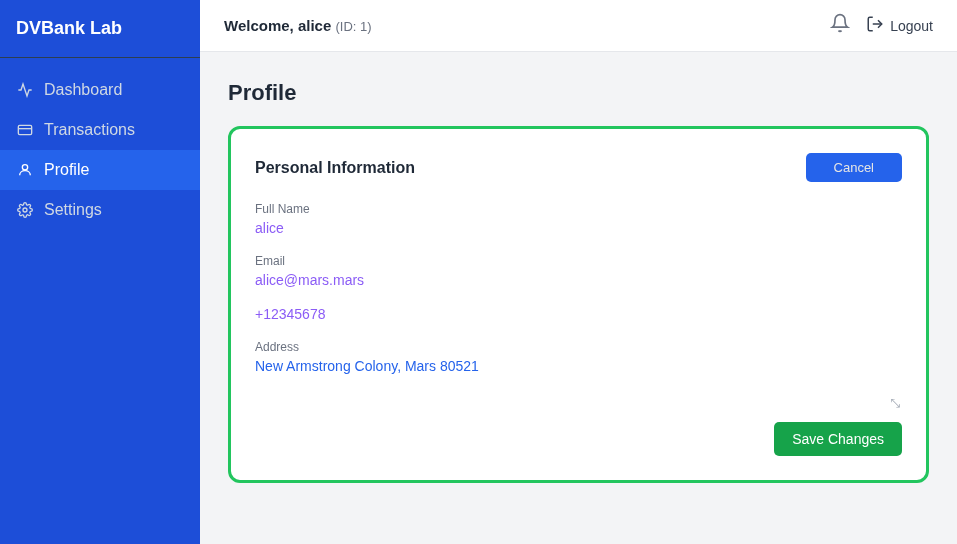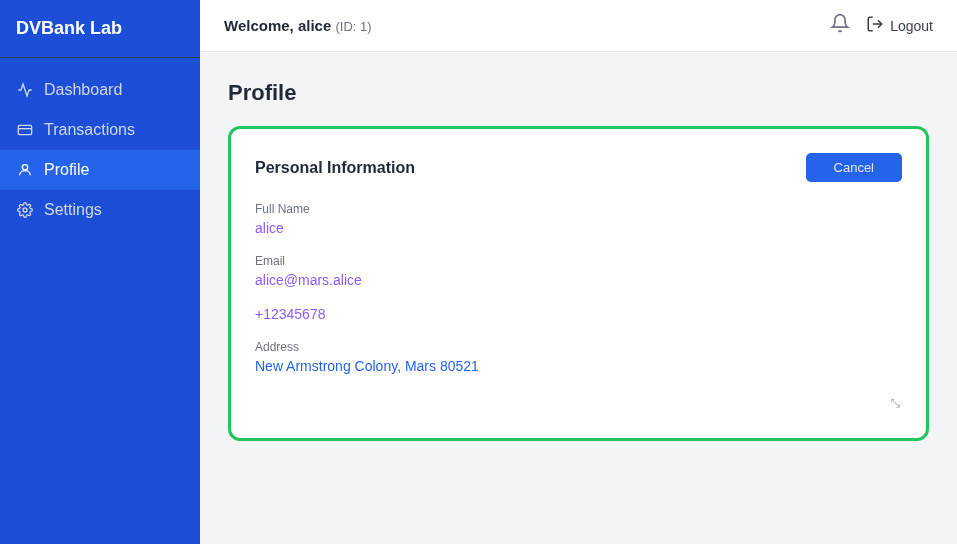--- a/index.html
+++ b/index.html
@@ -271,31 +271,34 @@
         <button class="cancel-btn">Cancel</button>
       </div>
 
       <div class="field-group">
         <div class="field-label">Full Name</div>
         <div class="field-value">alice</div>
       </div>
 
       <div class="field-group">
         <div class="field-label">Email</div>
-        <div class="field-value">alice@mars.alice</div>
+        <div class="field-value">alice@mars.mars</div>
       </div>
 
       <div class="field-group">
         <div class="field-value">+12345678</div>
       </div>
 
       <div class="field-group">
         <div class="field-label">Address</div>
         <div class="field-value address-link">New Armstrong Colony, Mars 80521</div>
       </div>
 
       <div class="resize-area">
         <span class="resize-handle">⤡</span>
       </div>
 
+      <div class="card-footer">
+        <button class="save-btn">Save Changes</button>
+      </div>
     </div>
   </div>
 </div>
 
 </body></html>

